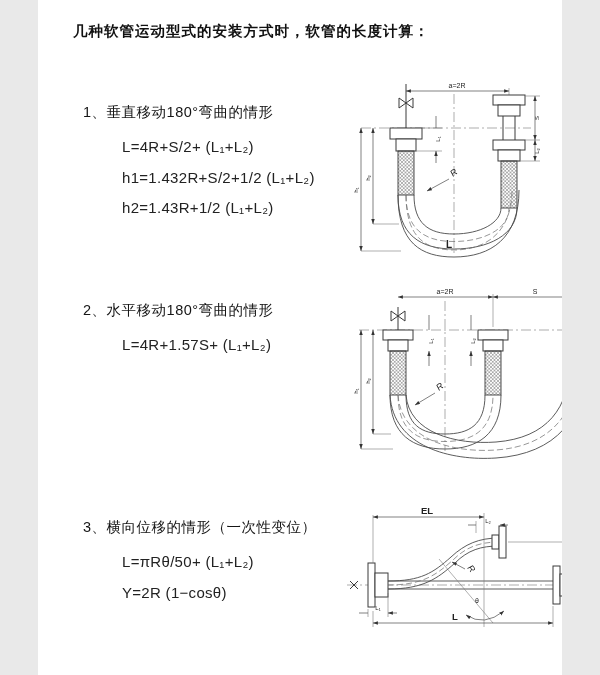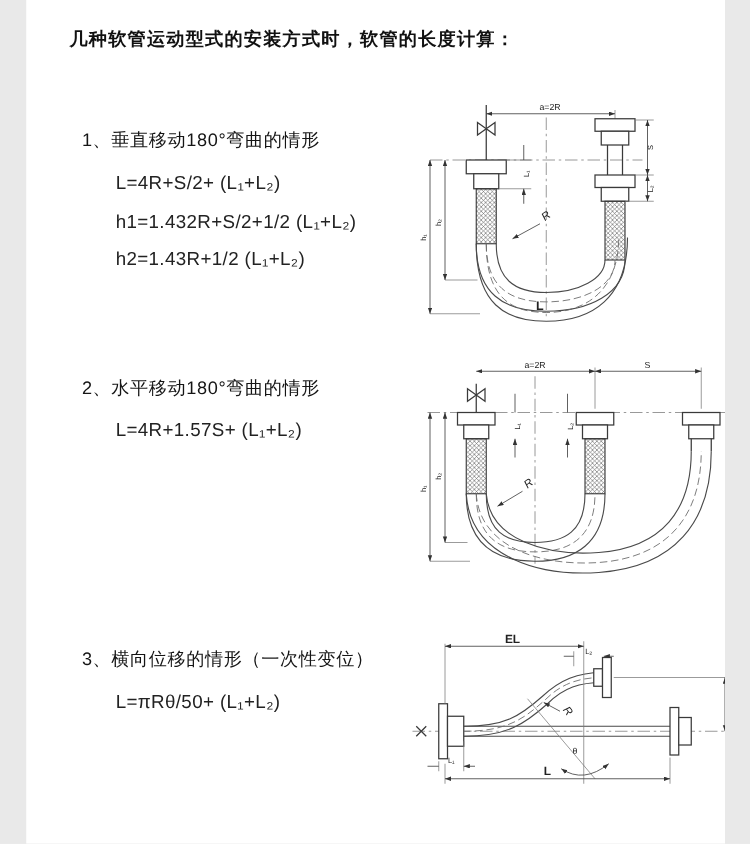--- a/index.html
+++ b/index.html
@@ -1,35 +1,34 @@
 <!DOCTYPE html>
 <html><head>
 <meta charset="utf-8">
 <style>
   html,body{margin:0;padding:0;background:#e9e9e9;}
   #page{
     position:relative;width:524px;height:675px;margin:0 auto;
     background:#ffffff;overflow:hidden;
     font-family:"Liberation Sans","DejaVu Sans",sans-serif;
     color:#1f1f1f;
-    padding-left:35px;
   }
   .title{
     position:absolute;left:35px;top:22px;
     font-size:14.5px;font-weight:700;letter-spacing:1px;color:#111;
   }
   .section{position:absolute;left:45px;width:290px;}
   .sec1{top:103px;} .sec2{top:301px;} .sec3{top:518px;}
   .sec-heading{
     font-size:14.5px;font-weight:400;letter-spacing:0.5px;color:#151515;
     margin:0 0 10px 0;white-space:nowrap;
   }
   .formula{
     font-size:15px;font-weight:400;color:#222;
-    margin:0 0 0 27px;line-height:30.5px;white-space:nowrap;
+    margin:0 0 0 39px;line-height:30.5px;white-space:nowrap;
     letter-spacing:0.3px;
   }
   svg{position:absolute;overflow:visible;}
   #dia1{left:315px;top:78px;}
   #dia2{left:313px;top:283px;}
   #dia3{left:303px;top:505px;}
   .draw{stroke:#3a3a3a;stroke-width:1;fill:none;}
   .drawf{stroke:#3a3a3a;stroke-width:1;fill:#ffffff;}
   .hose{stroke:#4a4a4a;stroke-width:0.9;fill:none;}
   .hosed{stroke:#6a6a6a;stroke-width:0.7;fill:none;stroke-dasharray:6 3;}
@@ -55,20 +54,21 @@
   </div>
 
   <div class="section sec2">
     <div class="sec-heading">2、水平移动180°弯曲的情形</div>
     <div class="formula">L=4R+1.57S+ (L₁+L₂)</div>
   </div>
 
   <div class="section sec3">
     <div class="sec-heading">3、横向位移的情形（一次性变位）</div>
     <div class="formula">L=πRθ/50+ (L₁+L₂)</div>
+    <div class="formula">Y=2R (1−cosθ)</div>
   </div>
 
   <svg id="dia1" width="272" height="185" viewBox="0 0 272 185">
     <defs>
       <pattern id="hatch1" patternUnits="userSpaceOnUse" width="3.5" height="3.5">
         <path d="M0,0 L3.5,3.5 M3.5,0 L0,3.5" stroke="#666" stroke-width="0.5"></path>
       </pattern>
       <marker id="ah1" markerWidth="8" markerHeight="6" refX="7" refY="2.5" orient="auto-start-reverse">
         <path d="M0,0 L7,2.5 L0,5 z" fill="#333"></path>
       </marker>

